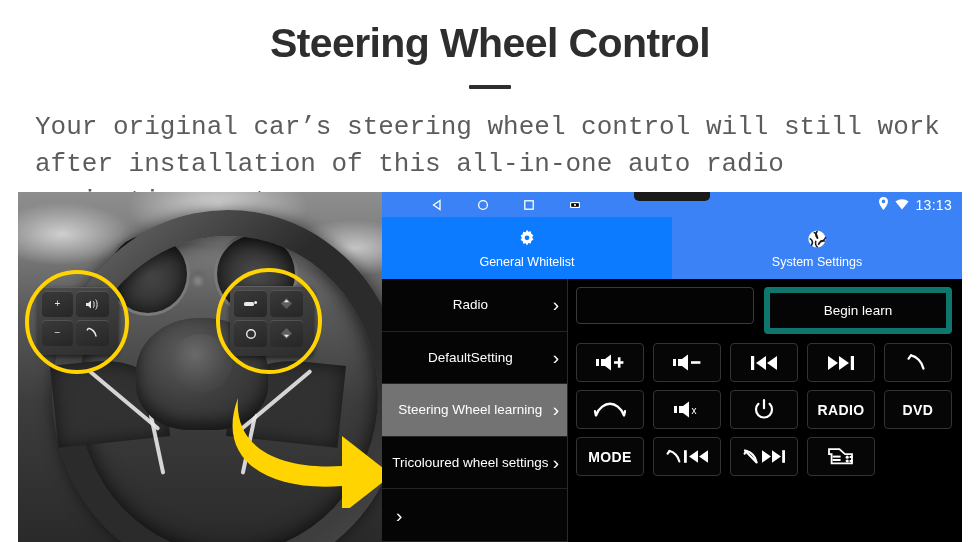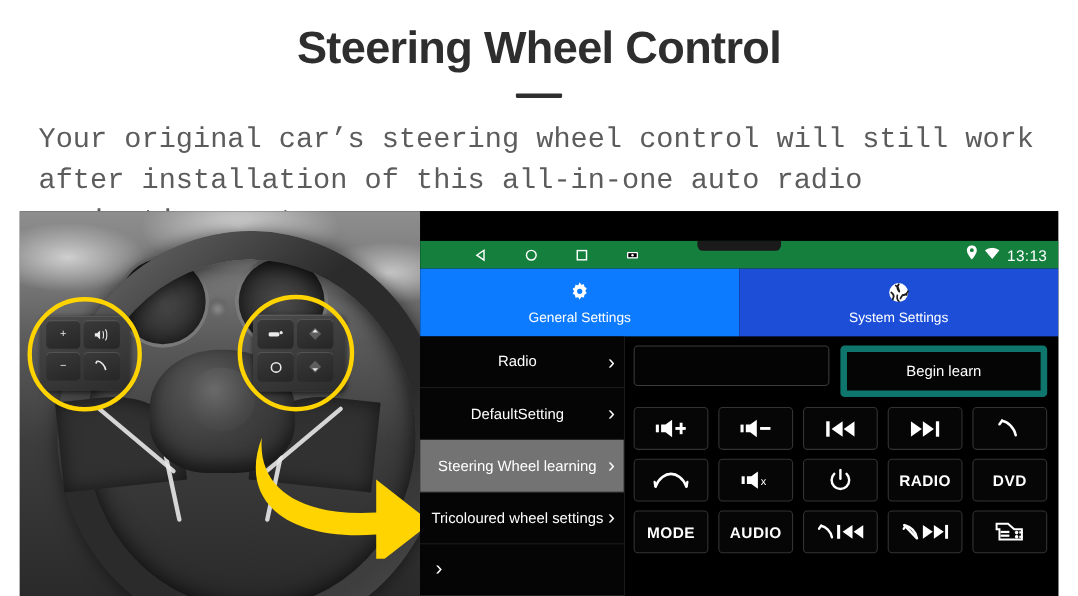--- a/index.html
+++ b/index.html
@@ -180,44 +180,43 @@
 
   
   .screen{
     width:580px;height:350px;
     background:#000;
     position:relative;
     display:flex;flex-direction:column;
   }
   .statusbar{
     height:25px;flex:0 0 25px;
-    background:#15803d;
+    background:#3b82f6;
     display:flex;align-items:center;
     padding:0 10px;
     position:relative;
-    margin-top:27px;
   }
   .nav-icons{display:flex;align-items:center;gap:33px;margin-left:38px;}
   .nav-ic{width:13px;height:13px;display:flex;align-items:center;justify-content:center;}
   .status-right{
     margin-left:auto;display:flex;align-items:center;gap:6px;
   }
   .clock{color:#fff;font-size:14px;letter-spacing:.3px;}
   .notch{
     position:absolute;left:50%;top:0;transform:translateX(-50%);
     width:76px;height:9px;background:#1a1a1a;border-radius:0 0 5px 5px;
   }
   .tabs{display:flex;height:62px;flex:0 0 62px;}
   .tab{
     flex:1;display:flex;flex-direction:column;
     align-items:center;justify-content:center;gap:5px;
     color:#fff;font-size:12.5px;
   }
   .tab.active{background:#0d7bff;}
-  .tab.inactive{background:#1d4ed8;justify-content:center;}
+  .tab.inactive{background:#3b82f6;justify-content:center;}
   .tab-ic{width:22px;height:22px;display:block;}
 
   .body-row{display:flex;flex:1;min-height:0;}
   .sidebar{
     width:185px;flex:0 0 185px;
     display:flex;flex-direction:column;
     background:#000;
     border-right:1px solid #2a2a2a;
   }
   .menu-item{
@@ -395,21 +394,21 @@
       </div>
     </div>
 
     <div class="tabs">
       <div class="tab active">
         <span class="tab-ic">
           <svg width="22" height="22" viewBox="0 0 24 24" fill="#fff">
               <path d="M12 1.8l1.5 2.3 2.7-.5.5 2.7 2.3 1.5-1.4 2.4 1.4 2.4-2.3 1.5-.5 2.7-2.7-.5L12 19l-1.5-2.3-2.7.5-.5-2.7-2.3-1.5L6.4 10.7 5 8.3l2.3-1.5.5-2.7 2.7.5zM12 8.1a2.6 2.6 0 1 0 0 5.2 2.6 2.6 0 0 0 0-5.2z"></path>
             </svg>
         </span>
-        <span>General Settings</span>
+        <span>General Whitelist</span>
       </div>
       <div class="tab inactive">
         <span class="tab-ic">
           <svg width="22" height="22" viewBox="0 0 24 24" fill="#fff">
               <circle cx="12" cy="12" r="9.4"></circle>
               <path d="M12 3.8c-2 2.6-1.2 5.3.6 7.2M20 14.2c-3.2-.6-5.3 1.2-6.2 3.6M6.1 18.6c1.6-2.8.7-5.4-1.4-6.8" stroke="#1c1c1c" stroke-width="1.8" fill="none" stroke-linecap="round"></path>
               <path d="M8.4 4.6c2.8 1.2 4 3.8 4.1 6.6" stroke="#1c1c1c" stroke-width="1.6" fill="none"></path>
               <path d="M21.6 9.8c-1 3-3.4 4.4-6.1 4.8" stroke="#1c1c1c" stroke-width="1.6" fill="none"></path>
               <path d="M12.8 21.2c-2.4-1.8-2.8-4.6-2-7.2" stroke="#1c1c1c" stroke-width="1.6" fill="none"></path>
             </svg>
@@ -534,23 +533,20 @@
           </div>
 
           <div class="gbtn">
             <span class="ico-txt">DVD</span>
           </div>
 
           <div class="gbtn">
             <span class="ico-txt">MODE</span>
           </div>
 
-          <div class="gbtn">
-            <span class="ico-txt">AUDIO</span>
-          </div>
 
 
           <div class="gbtn">
             <span>
               <svg width="42" height="17" viewBox="0 0 42 17" fill="#fff">
                   <g fill="none" stroke="#fff" stroke-width="2.2" stroke-linecap="round">
                     <path d="M3.5 3c4.3.8 8.7 5.1 9.8 10.4"></path>
                     <path d="M3.5 3 1.6 5.6"></path>
                   </g>
                   <rect x="18" y="2.2" width="2.8" height="12.6"></rect>

